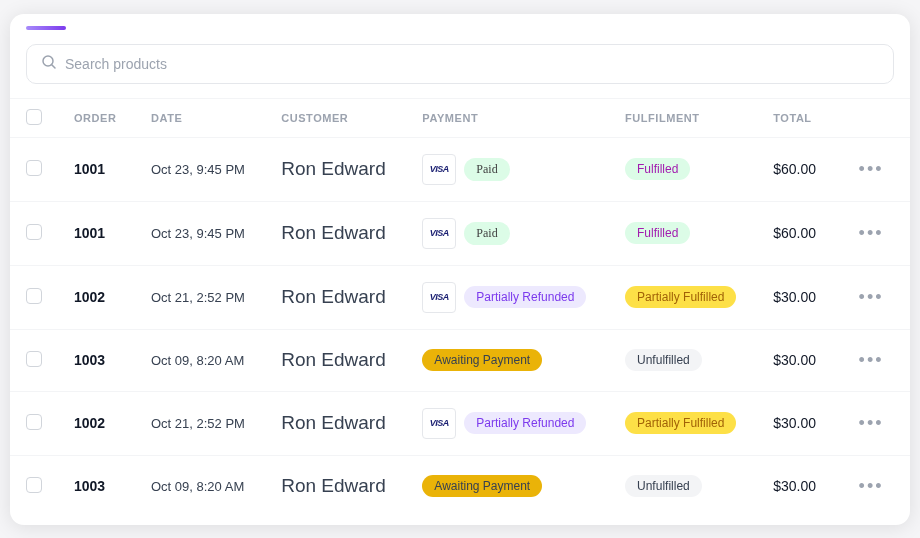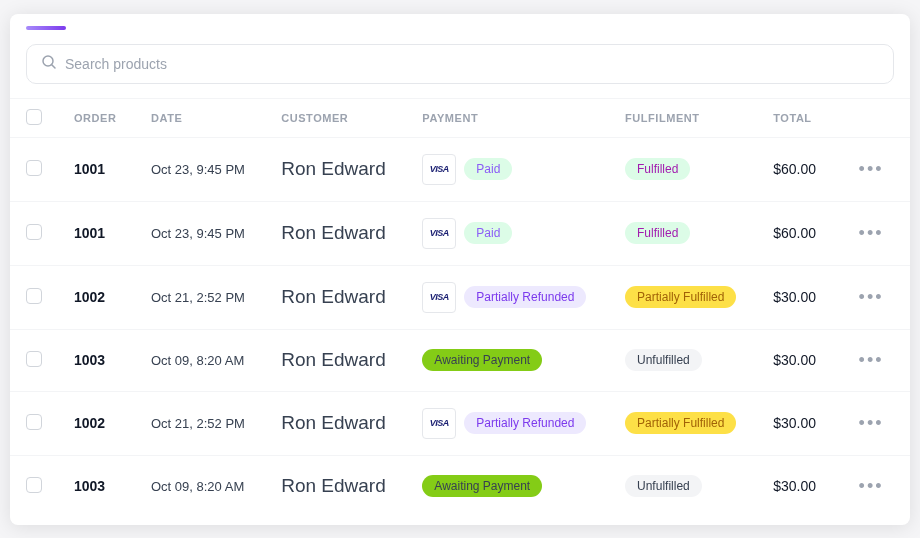--- a/index.html
+++ b/index.html
@@ -6,21 +6,21 @@
     body {
       font-family: -apple-system, BlinkMacSystemFont, 'Segoe UI', sans-serif;
       background: #f5f5f7;
       display: flex;
       align-items: center;
       justify-content: center;
       min-height: 100vh;
     }
     .card {
       background: #fff;
-      border-radius: 8px;
+      border-radius: 14px;
       box-shadow: 0 2px 20px rgba(0,0,0,0.1);
       width: 900px;
       overflow: hidden;
       padding-bottom: 8px;
     }
     .top-bar {
       height: 4px;
       background: linear-gradient(to right, #a78bfa, #7c3aed);
       width: 40px;
       margin: 12px 16px 0;
@@ -135,25 +135,25 @@
       letter-spacing: -0.5px;
     }
     .badge {
       display: inline-block;
       padding: 4px 12px;
       border-radius: 20px;
       font-size: 12px;
       font-weight: 500;
       white-space: nowrap;
     }
-    .badge-paid { background: #dcfce7; color: #8b5cf6; }
+    .badge-paid { background: #dcfce7; color: #404040; font-family: Liberation Serif, serif; }
     .badge-fulfilled { background: #dcfce7; color: #a21caf; }
     .badge-partial-refunded { background: #ede9fe; color: #7c3aed; }
     .badge-partial-fulfilled { background: #fde047; color: #a16207; }
-    .badge-awaiting { background: #84cc16; color: #374151; }
+    .badge-awaiting { background: #eab308; color: #374151; }
     .badge-unfulfilled { background: #f3f4f6; color: #374151; }
     .total-col { color: #111827; font-weight: 500; }
     .more-btn {
       background: none;
       border: none;
       cursor: pointer;
       color: #9ca3af;
       font-size: 18px;
       padding: 4px 8px;
       border-radius: 6px;

